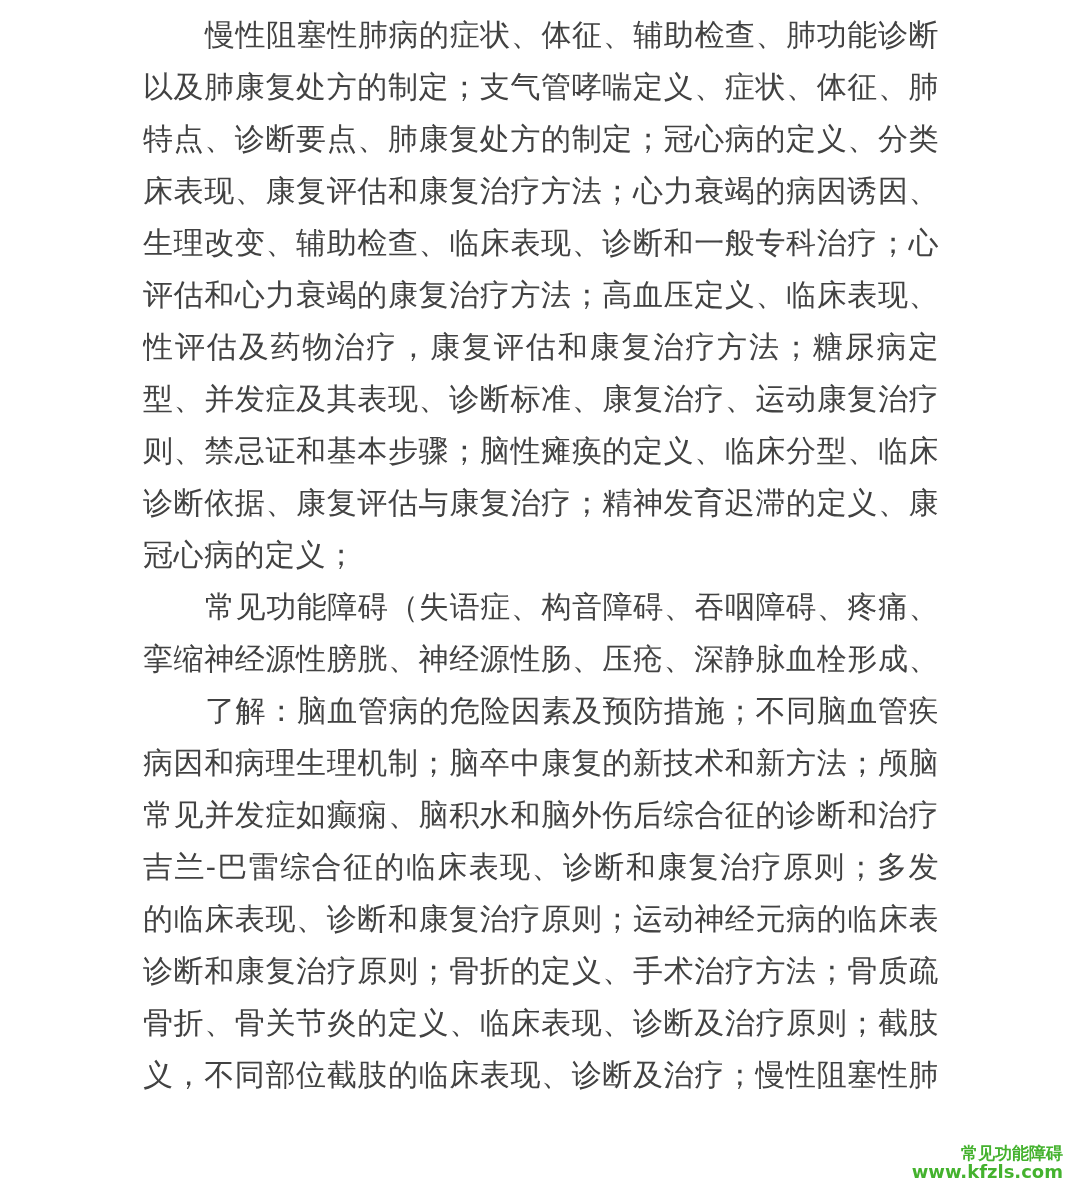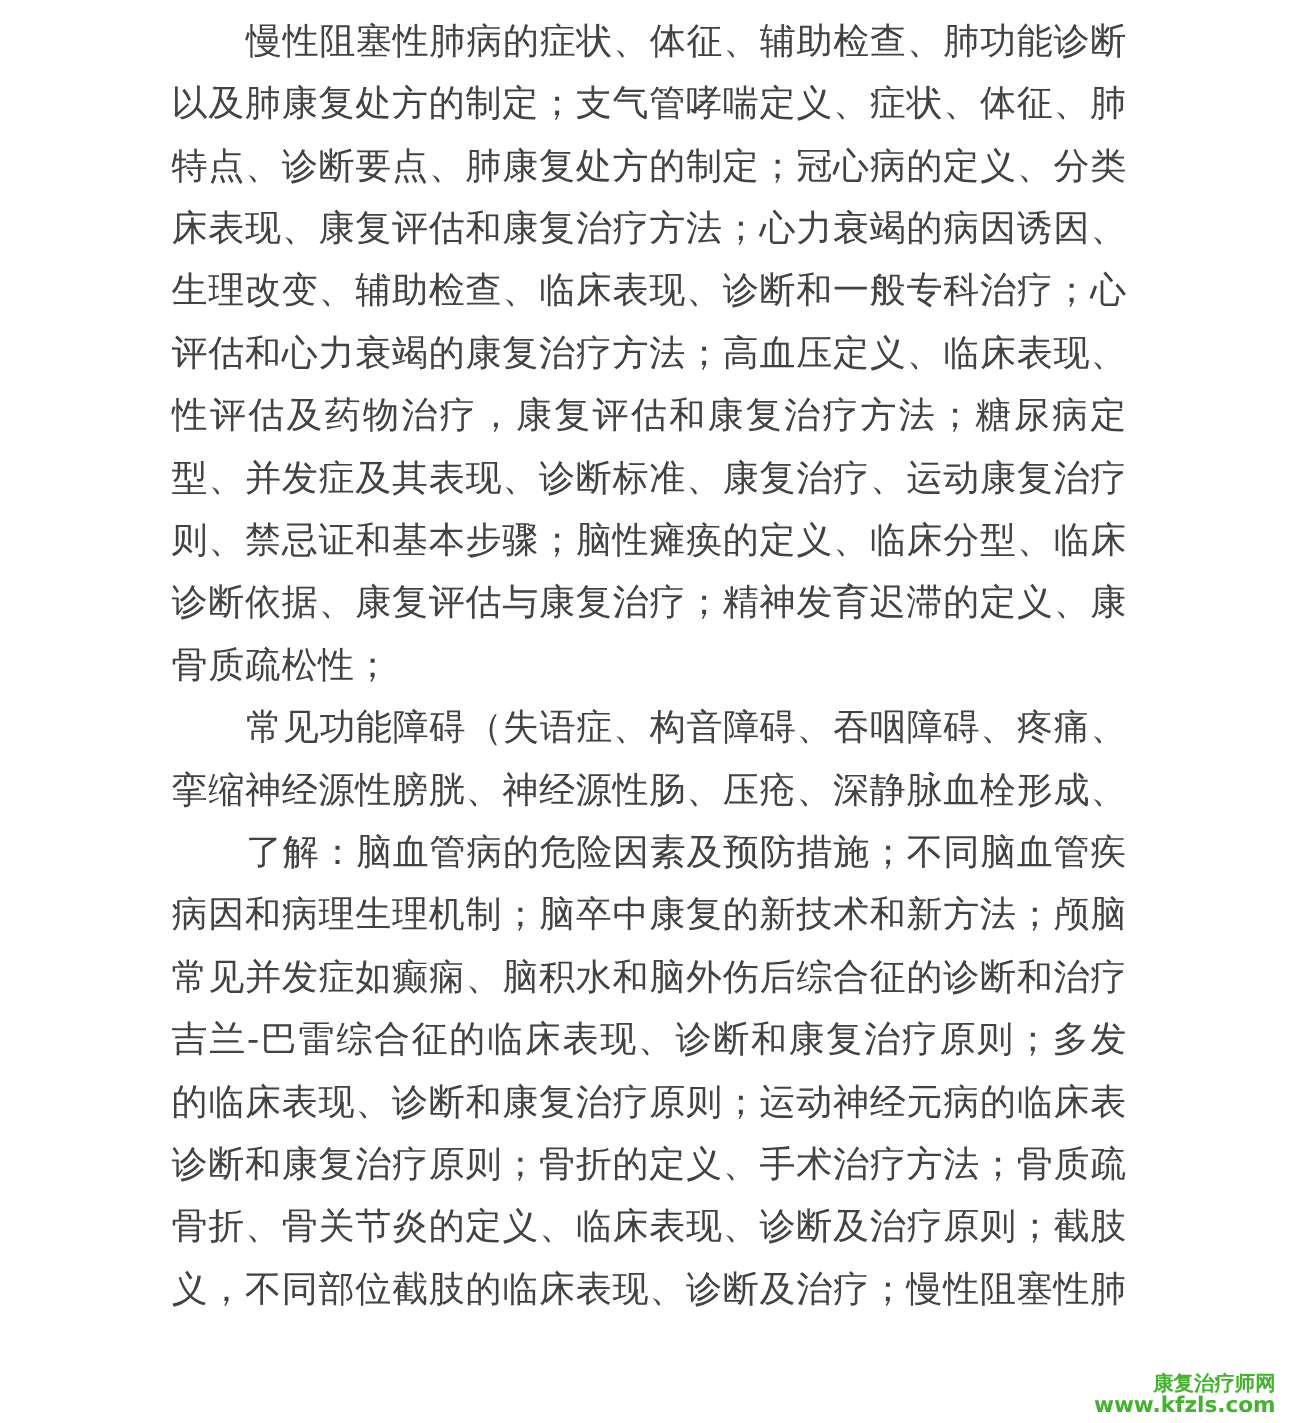--- a/index.html
+++ b/index.html
@@ -69,31 +69,31 @@
     <div class="line para-start">慢性阻塞性肺病的症状、体征、辅助检查、肺功能诊断要点</div>
     <div class="line">以及肺康复处方的制定；支气管哮喘定义、症状、体征、肺功能</div>
     <div class="line">特点、诊断要点、肺康复处方的制定；冠心病的定义、分类及临</div>
     <div class="line">床表现、康复评估和康复治疗方法；心力衰竭的病因诱因、病理</div>
     <div class="line">生理改变、辅助检查、临床表现、诊断和一般专科治疗；心功能</div>
     <div class="line">评估和心力衰竭的康复治疗方法；高血压定义、临床表现、危险</div>
     <div class="line">性评估及药物治疗，康复评估和康复治疗方法；糖尿病定义、分</div>
     <div class="line">型、并发症及其表现、诊断标准、康复治疗、运动康复治疗的原</div>
     <div class="line">则、禁忌证和基本步骤；脑性瘫痪的定义、临床分型、临床表现、</div>
     <div class="line">诊断依据、康复评估与康复治疗；精神发育迟滞的定义、康复评</div>
-    <div class="line para-end">骨质疏松性；</div>
+    <div class="line para-end">冠心病的定义；</div>
     <div class="line para-start">常见功能障碍（失语症、构音障碍、吞咽障碍、疼痛、痉挛、</div>
     <div class="line">挛缩神经源性膀胱、神经源性肠、压疮、深静脉血栓形成、异位</div>
     <div class="line para-start">了解：脑血管病的危险因素及预防措施；不同脑血管疾病的</div>
     <div class="line">病因和病理生理机制；脑卒中康复的新技术和新方法；颅脑外伤</div>
     <div class="line">常见并发症如癫痫、脑积水和脑外伤后综合征的诊断和治疗原则；</div>
     <div class="line">吉兰-巴雷综合征的临床表现、诊断和康复治疗原则；多发性硬化</div>
     <div class="line">的临床表现、诊断和康复治疗原则；运动神经元病的临床表现、</div>
     <div class="line">诊断和康复治疗原则；骨折的定义、手术治疗方法；骨质疏松性</div>
     <div class="line">骨折、骨关节炎的定义、临床表现、诊断及治疗原则；截肢的定</div>
     <div class="line">义，不同部位截肢的临床表现、诊断及治疗；慢性阻塞性肺病的</div>
   </div>
 
   <div class="watermark">
-    <div class="wm-name">康复治疗师网</div>
+    <div class="wm-name">常见功能障碍</div>
     <div class="wm-url">www.kfzls.com</div>
   </div>
 
 </div>
 
 </body></html>

